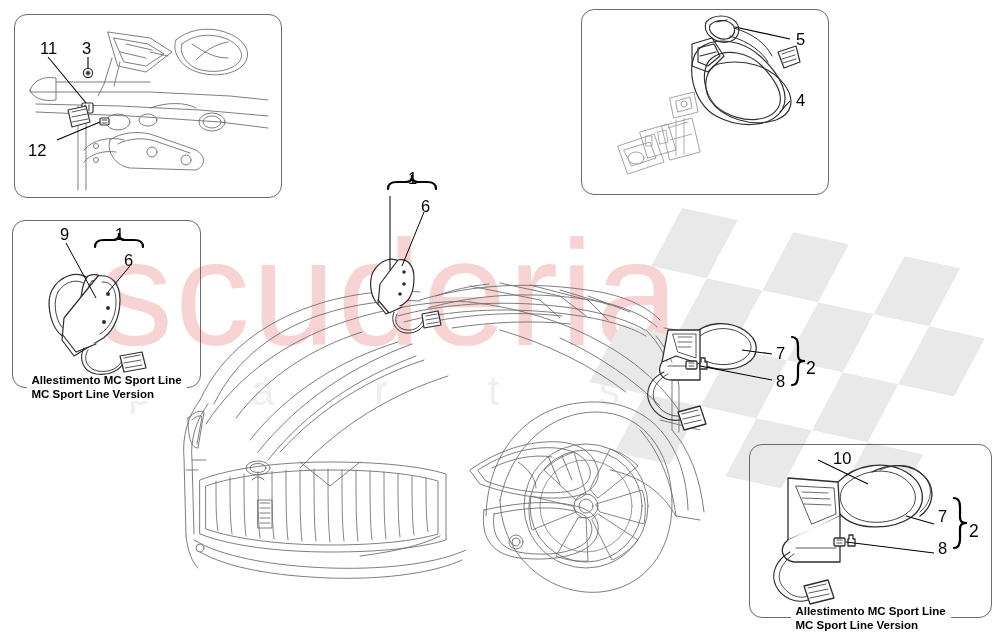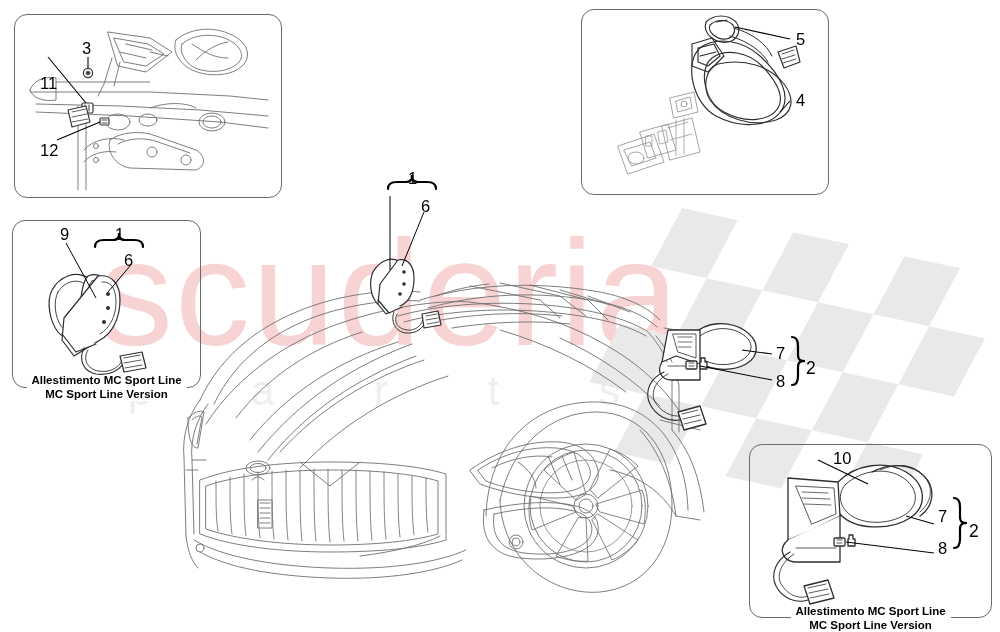--- a/index.html
+++ b/index.html
@@ -28,21 +28,21 @@
   #panel-tl{left:14px;  top:14px;  width:268px;height:184px;}
   #panel-tr{left:581px; top:9px;   width:248px;height:186px;}
   #panel-ml{left:12px;  top:220px; width:189px;height:168px;}
   #panel-br{left:749px; top:444px; width:243px;height:174px;}
 
   
   .panel-caption{
     position:absolute;left:50%;transform:translateX(-50%);
     bottom:-14px;background:#fff;padding:0 5px;
     font-size:11.5px;font-weight:bold;line-height:13.5px;
-    text-align:center;white-space:nowrap;color:#000;
+    white-space:nowrap;color:#000;
   }
   #panel-br .panel-caption{bottom:-15px;}
 
   
   .num{position:absolute;font-size:16.5px;line-height:1;color:#000;
        font-family:"Liberation Sans",sans-serif;white-space:nowrap;}
   .num.big{font-size:17.5px;}
 
   
   svg.layer{position:absolute;left:0;top:0;width:1000px;height:632px;
@@ -266,23 +266,23 @@
       <path d="M68 110 L86 106 L90 122 L72 127 Z" fill="#ffffff" stroke="#333" stroke-width="1.1"></path>
       <path d="M72 112 L86 109 M72 117 L87 114 M72 122 L88 119" stroke="#333" stroke-width="0.8"></path>
     </g>
 
     <g stroke="#000" stroke-width="1.1" fill="none">
       <path d="M48 57 L86 103"></path>
       <path d="M88 57 L88 68"></path>
       <path d="M57 140 L100 122"></path>
     </g>
   </svg>
-  <div class="num" style="left:40px;top:40px;margin-top:35px;">11</div>
+  <div class="num" style="left:40px;top:40px;">11</div>
   <div class="num" style="left:82px;top:40px;">3</div>
-  <div class="num" style="left:40px;top:142px;">12</div>
+  <div class="num" style="left:28px;top:142px;">12</div>
 
   <div class="panel" id="panel-tr"></div>
   <svg class="layer">
     <g fill="none" stroke="#2e2e2e" stroke-width="1.15" stroke-linecap="round" stroke-linejoin="round">
 
       <path d="M700 48 C716 36 742 40 760 56 C782 76 790 96 782 110
                C772 126 742 130 716 116 C692 103 684 62 700 48 Z"></path>
       <path d="M712 58 C726 48 748 52 762 66 C778 83 784 98 778 108
                C770 121 746 124 724 112 C704 101 698 69 712 58 Z"></path>
 

